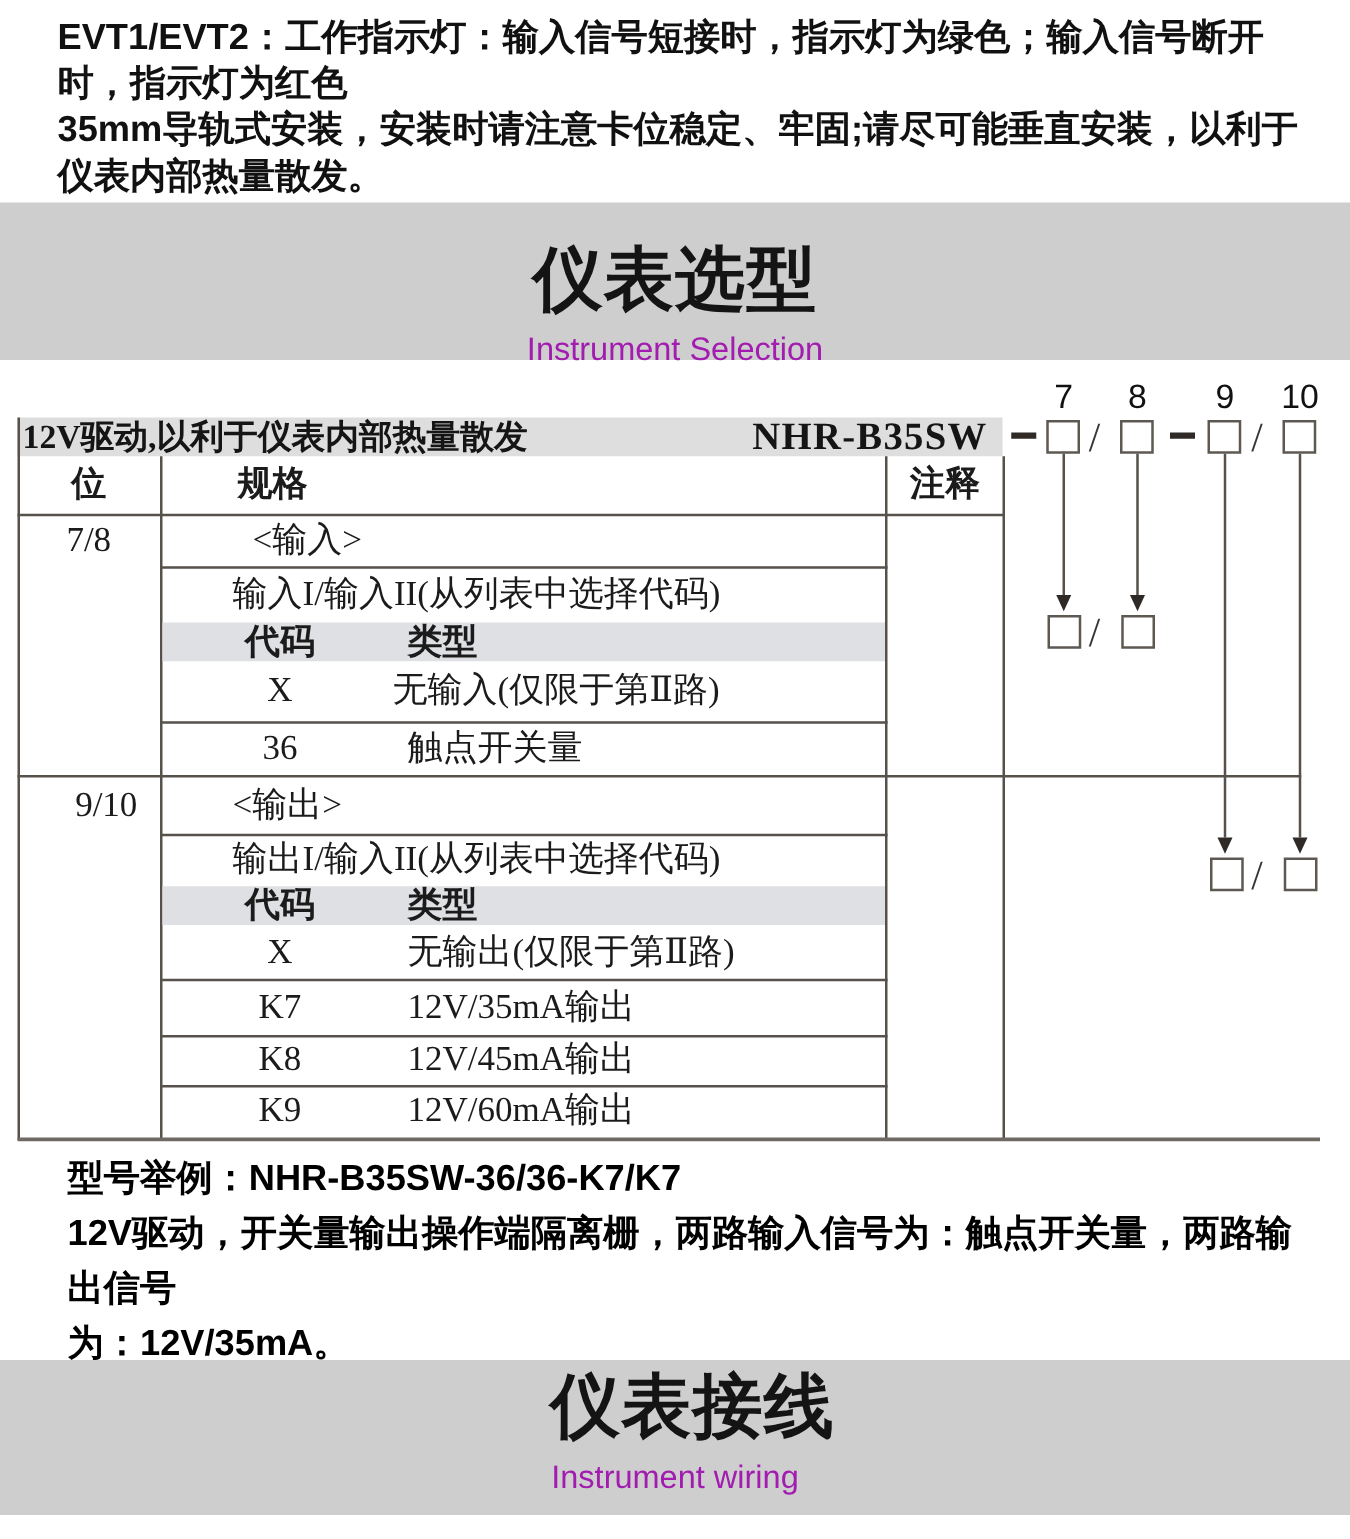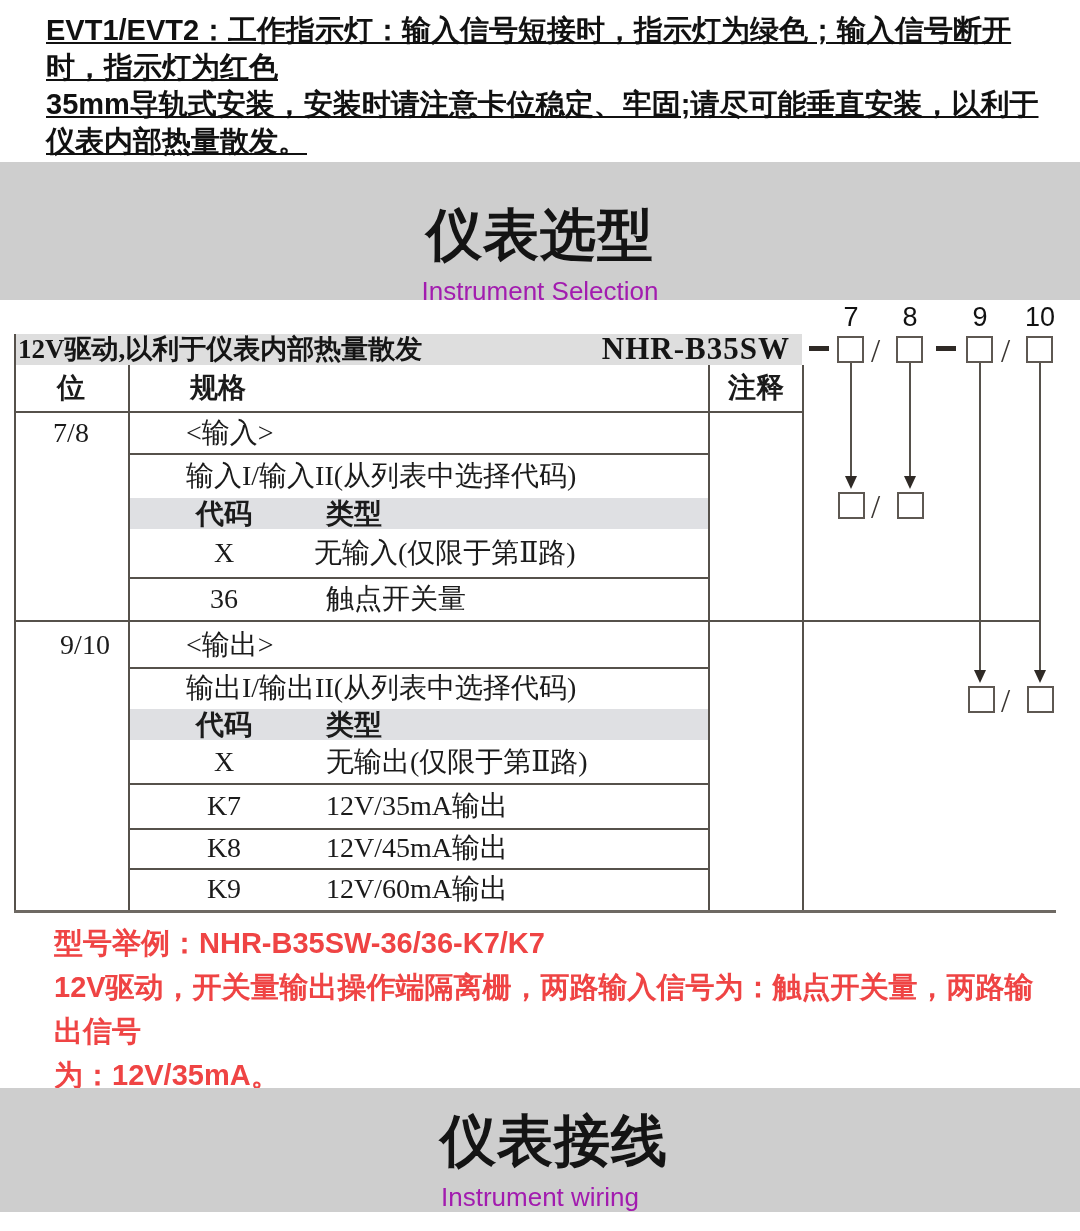--- a/index.html
+++ b/index.html
@@ -1,30 +1,30 @@
 <!DOCTYPE html>
 <html><head>
 <meta charset="utf-8">
 <style>
   html,body{margin:0;padding:0;background:#fff;}
   .page{position:relative;width:1080px;height:1231px;background:#ffffff;overflow:hidden;
         font-family:"Liberation Sans",sans-serif;color:#1b1b1b;}
 
   
   .intro{position:absolute;left:46px;top:12px;width:1000px;font-size:29px;font-weight:bold;
-         line-height:37px;color:#111;text-decoration:underline;}
+         line-height:37px;color:#111;}
 
   
   .banner{position:absolute;left:0;width:1080px;background:#cecece;text-align:center;}
   .banner-title{font-size:56px;font-weight:bold;color:#141414;letter-spacing:1px;}
   .banner-subtitle{font-size:26px;color:#a21caf;margin-top:2px;}
-  .banner1{top:162px;height:126px;padding-top:12px;}
+  .banner1{top:162px;height:126px;padding-top:0;}
   .banner1 .banner-title{margin-top:24px;}
   .banner2{top:1088px;height:124px;}
-  .banner2 .banner-title{margin-top:16px;padding-left:28px;}
+  .banner2 .banner-title{padding-left:28px;}
 
   
   .product-bar{position:absolute;left:14px;top:334px;width:788px;height:31px;background:#dedede;}
   .bar-label{position:absolute;left:4px;top:0;height:31px;line-height:31px;
              font-family:"Liberation Serif","DejaVu Serif",serif;font-weight:bold;font-size:27px;color:#151515;}
   .bar-model{position:absolute;right:12px;top:-2px;height:34px;line-height:34px;
              font-family:"Liberation Serif","DejaVu Serif",serif;font-weight:bold;font-size:31px;
              letter-spacing:1px;color:#151515;}
 
   .vline,.hline{position:absolute;background:#56514b;}
@@ -40,21 +40,21 @@
   .box{position:absolute;width:27px;height:27px;border:2px solid #5e5852;background:#fff;box-sizing:border-box;}
   .dash{position:absolute;width:20px;height:5px;background:#2f2a26;}
   .slash{position:absolute;font-family:"Liberation Serif",serif;font-size:33px;color:#3a3531;
          height:34px;line-height:34px;}
   .drop{position:absolute;width:2px;background:#56514b;}
   .arrow{position:absolute;width:0;height:0;border-left:6px solid transparent;
          border-right:6px solid transparent;border-top:13px solid #2f2a26;}
 
   
   .example{position:absolute;left:54px;top:921px;width:990px;font-size:29px;font-weight:bold;
-           line-height:44px;color:#ef4444;}
+           line-height:44px;color:#000000;}
 </style>
 </head>
 <body>
 
 <div class="page">
 
   <div class="intro">
     <div>EVT1/EVT2：工作指示灯：输入信号短接时，指示灯为绿色；输入信号断开时，指示灯为红色</div>
     <div>35mm导轨式安装，安装时请注意卡位稳定、牢固;请尽可能垂直安装，以利于仪表内部热量散发。</div>
   </div>
@@ -82,33 +82,33 @@
   <div class="hline" style="left:128px;top:783px;width:582px;height:2px"></div>
   <div class="hline" style="left:128px;top:828px;width:582px;height:2px"></div>
   <div class="hline" style="left:128px;top:868px;width:582px;height:2px"></div>
   <div class="hline" style="left:14px;top:910px;width:1042px;height:3px;background:#6e6963"></div>
 
   <div class="cell b ctr" style="left:14px;top:365px;width:114px;height:46px;line-height:46px">位</div>
   <div class="cell b" style="left:190px;top:365px;height:46px;line-height:46px">规格</div>
   <div class="cell b ctr" style="left:710px;top:365px;width:92px;height:46px;line-height:46px">注释</div>
 
   <div class="cell ctr" style="left:14px;top:413px;width:114px;height:40px;line-height:40px">7/8</div>
-  <div class="cell" style="left:186px;top:413px;height:52px;line-height:40px">&lt;输入&gt;</div>
+  <div class="cell" style="left:202px;top:413px;height:52px;line-height:40px">&lt;输入&gt;</div>
   <div class="cell" style="left:186px;top:453px;height:45px;line-height:45px">输入I/输入II(从列表中选择代码)</div>
   <div class="band" style="top:498px"></div>
   <div class="cell b" style="left:196px;top:498px;height:31px;line-height:31px">代码</div>
   <div class="cell b" style="left:326px;top:498px;height:31px;line-height:31px">类型</div>
   <div class="cell ctr" style="left:185px;top:529px;width:78px;height:48px;line-height:48px">X</div>
   <div class="cell" style="left:314px;top:529px;height:48px;line-height:48px">无输入(仅限于第Ⅱ路)</div>
   <div class="cell ctr" style="left:185px;top:577px;width:78px;height:43px;line-height:43px">36</div>
   <div class="cell" style="left:326px;top:577px;height:43px;line-height:43px">触点开关量</div>
 
   <div class="cell ctr" style="left:28px;top:622px;width:114px;height:45px;line-height:45px">9/10</div>
   <div class="cell" style="left:186px;top:622px;height:45px;line-height:45px">&lt;输出&gt;</div>
-  <div class="cell" style="left:186px;top:667px;height:42px;line-height:42px">输出I/输出II(从列表中选择代码)</div>
+  <div class="cell" style="left:186px;top:667px;height:42px;line-height:42px">输出I/输入II(从列表中选择代码)</div>
   <div class="band" style="top:709px"></div>
   <div class="cell b" style="left:196px;top:709px;height:31px;line-height:31px">代码</div>
   <div class="cell b" style="left:326px;top:709px;height:31px;line-height:31px">类型</div>
   <div class="cell ctr" style="left:185px;top:740px;width:78px;height:43px;line-height:43px">X</div>
   <div class="cell" style="left:326px;top:740px;height:43px;line-height:43px">无输出(仅限于第Ⅱ路)</div>
   <div class="cell ctr" style="left:185px;top:783px;width:78px;height:45px;line-height:45px">K7</div>
   <div class="cell" style="left:326px;top:783px;height:45px;line-height:45px">12V/35mA输出</div>
   <div class="cell ctr" style="left:185px;top:828px;width:78px;height:52px;line-height:40px">K8</div>
   <div class="cell" style="left:326px;top:828px;height:40px;line-height:40px">12V/45mA输出</div>
   <div class="cell ctr" style="left:185px;top:868px;width:78px;height:42px;line-height:42px">K9</div>

